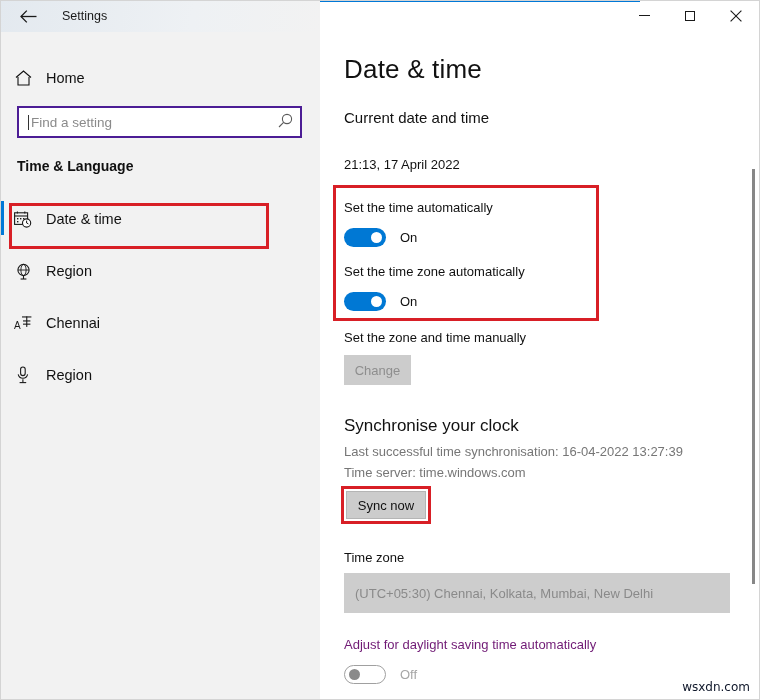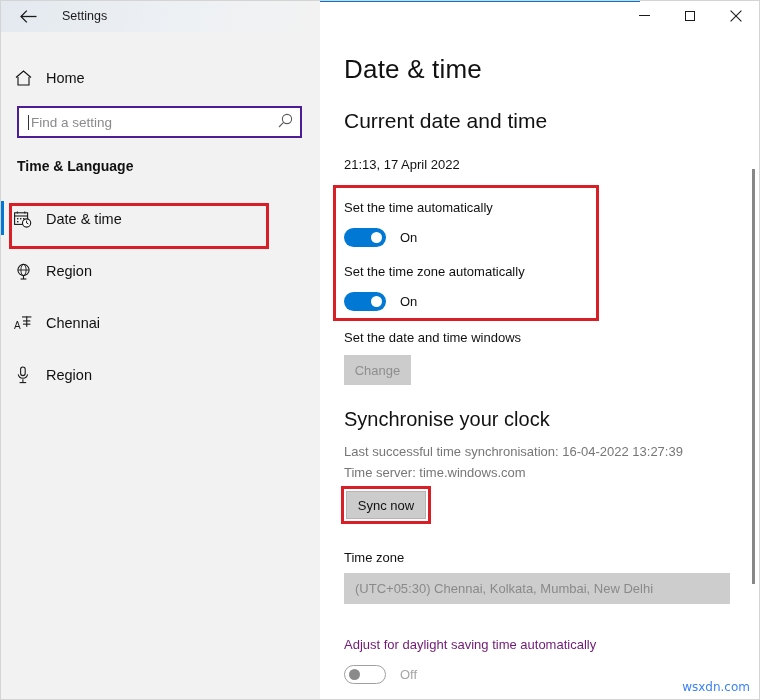--- a/index.html
+++ b/index.html
@@ -148,21 +148,21 @@
     width: 440px; height: 668px;
     background: #ffffff;
   }
   #page-title {
     position: absolute; left: 24px; top: 22px;
     font-size: 26px; font-weight: 300; color: #111;
     letter-spacing: .2px;
   }
   .h2 {
     position: absolute; left: 24px;
-    font-size: 21px; font-weight: 400; color: #111;
+    font-size: 15px; font-weight: 400; color: #111;
   }
   .body-text {
     position: absolute; left: 24px;
     font-size: 13px; color: #111;
   }
   .dim-text {
     position: absolute; left: 24px;
     font-size: 13px; color: #767676;
   }
   .grey-label {
@@ -204,21 +204,21 @@
     left: 24px; width: 67px; height: 30px;
     background: #cccccc; color: #8e8e8e; border: none;
   }
   #sync-now-button {
     left: 26px; width: 80px; height: 28px;
     background: #cccccc; color: #111; border: 1px solid #b5b5b5;
   }
 
   #timezone-select {
     position: absolute; left: 24px;
-    width: 386px; height: 31px;
+    width: 386px; height: 40px;
     background: #cdcdcd;
     display: flex; align-items: center;
     padding-left: 11px;
     font-size: 13px; color: #8a8a8a;
   }
 
   
   .redbox {
     position: absolute;
     border: 3px solid #d81f26;
@@ -234,21 +234,21 @@
     width: 14px; height: 668px; background: #ffffff;
   }
   #scrollbar-thumb {
     position: absolute; right: 5px; top: 105px;
     width: 3px; height: 415px; background: #878787;
   }
 
   #watermark {
     position: absolute;
     right: 10px; bottom: 6px;
-    font-size: 12px; color: #3b82f6;
+    font-size: 12px; color: #0f172a;
     font-family: "DejaVu Sans", sans-serif;
   }
 
   
   #app::after {
     content: "";
     position: absolute; inset: 0;
     border: 1px solid #d4d4d4;
     pointer-events: none;
   }
@@ -387,24 +387,24 @@
     </div>
 
     <div class="body-text" style="top:232px">Set the time zone automatically</div>
     <div class="toggle-row" style="top:260px">
       <span class="switch on">
         <span class="knob"></span>
       </span>
       <span class="switch-label">On</span>
     </div>
 
-    <div class="body-text" style="top:298px">Set the date and time windows</div>
+    <div class="body-text" style="top:298px">Set the zone and time manually</div>
     <button class="btn" id="change-button" style="top:323px">Change</button>
 
-    <div class="h2" style="top:376px; font-size:20px">Synchronise your clock</div>
+    <div class="h2" style="top:384px; font-size:17px">Synchronise your clock</div>
     <div class="dim-text" style="top:412px">Last successful time synchronisation: 16-04-2022 13:27:39</div>
     <div class="dim-text" style="top:433px">Time server: time.windows.com</div>
     <button class="btn" id="sync-now-button" style="top:459px">Sync now</button>
 
     <div class="body-text" style="top:518px">Time zone</div>
     <div id="timezone-select" style="top:541px">(UTC+05:30) Chennai, Kolkata, Mumbai, New Delhi</div>
 
     <div class="grey-label" style="top:605px">Adjust for daylight saving time automatically</div>
     <div class="toggle-row" style="top:633px">
       <span class="switch off">

